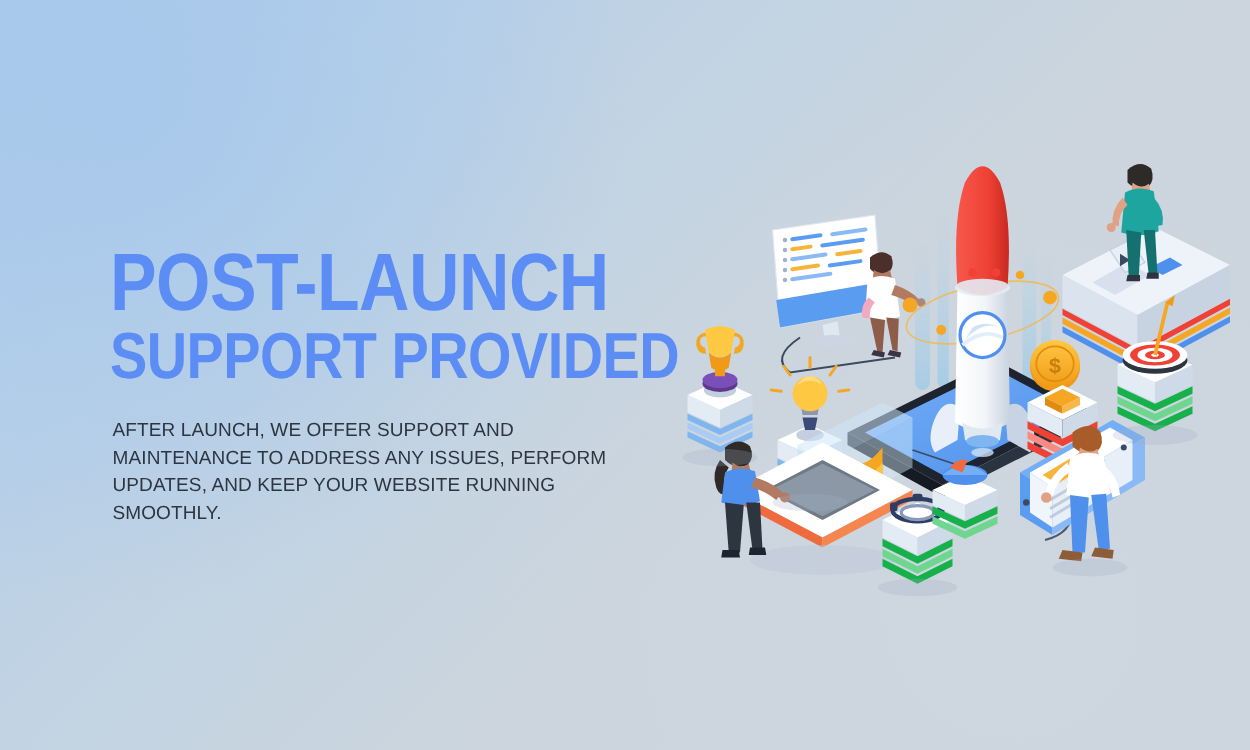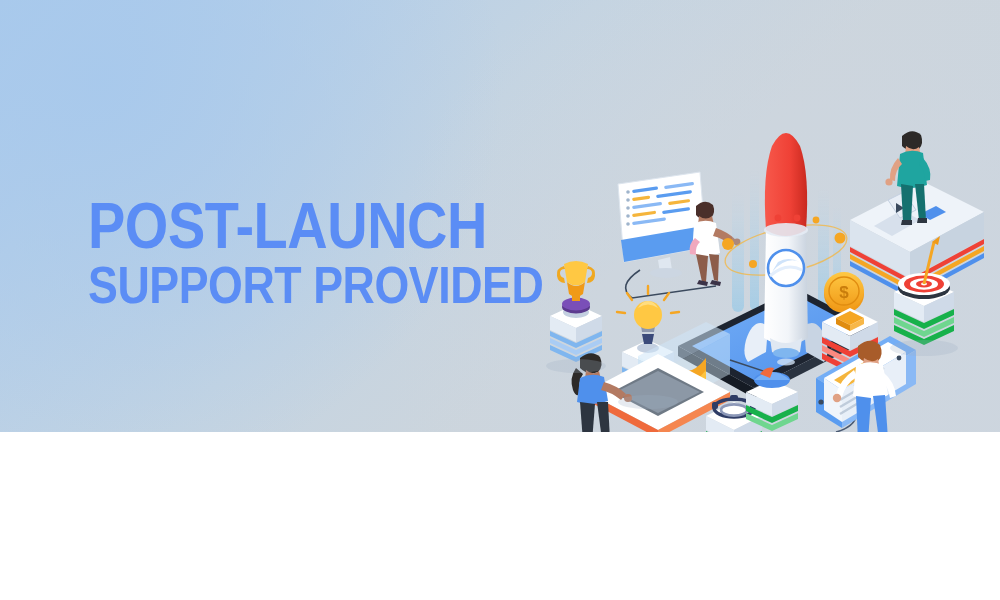--- a/index.html
+++ b/index.html
@@ -3,21 +3,21 @@
 <meta charset="utf-8">
 <style>
   html, body {
     margin: 0;
     padding: 0;
     background: #ffffff;
   }
   #banner {
     position: relative;
     width: 1000px;
-    height: 432px;
+    height: 600px;
     overflow: hidden;
     font-family: "Liberation Sans", sans-serif;
     background: linear-gradient(135deg, #a8c9ec 0%, #b6cfe8 18%, #c4d4e2 42%, #ccd5dd 62%, #ccd5de 100%);
   }
   
   .bg-wash-a {
     position: absolute; left: -180px; top: -200px;
     width: 700px; height: 700px; border-radius: 50%;
     background: radial-gradient(circle at 40% 40%, rgba(168,201,236,.95), rgba(168,201,236,0) 68%);
     pointer-events: none;
@@ -75,20 +75,21 @@
 <body>
 
 <div id="banner">
 
   <div class="bg-wash-a"></div>
   <div class="bg-wash-b"></div>
 
   <div class="text-col">
     <h1 class="headline headline-1">POST-LAUNCH</h1>
     <h2 class="headline headline-2">SUPPORT PROVIDED</h2>
+    <p class="subcopy">AFTER LAUNCH, WE OFFER SUPPORT AND MAINTENANCE TO ADDRESS ANY ISSUES, PERFORM UPDATES, AND KEEP YOUR WEBSITE RUNNING SMOOTHLY.</p>
   </div>
 
   <div class="illustration">
     <svg viewBox="0 0 480 380" xmlns="http://www.w3.org/2000/svg">
       <defs>
         <linearGradient id="gRocket" x1="0" y1="0" x2="1" y2="0">
           <stop offset="0%" stop-color="#ffffff"></stop>
           <stop offset="55%" stop-color="#f2f5f9"></stop>
           <stop offset="100%" stop-color="#c8d2de"></stop>
         </linearGradient>

